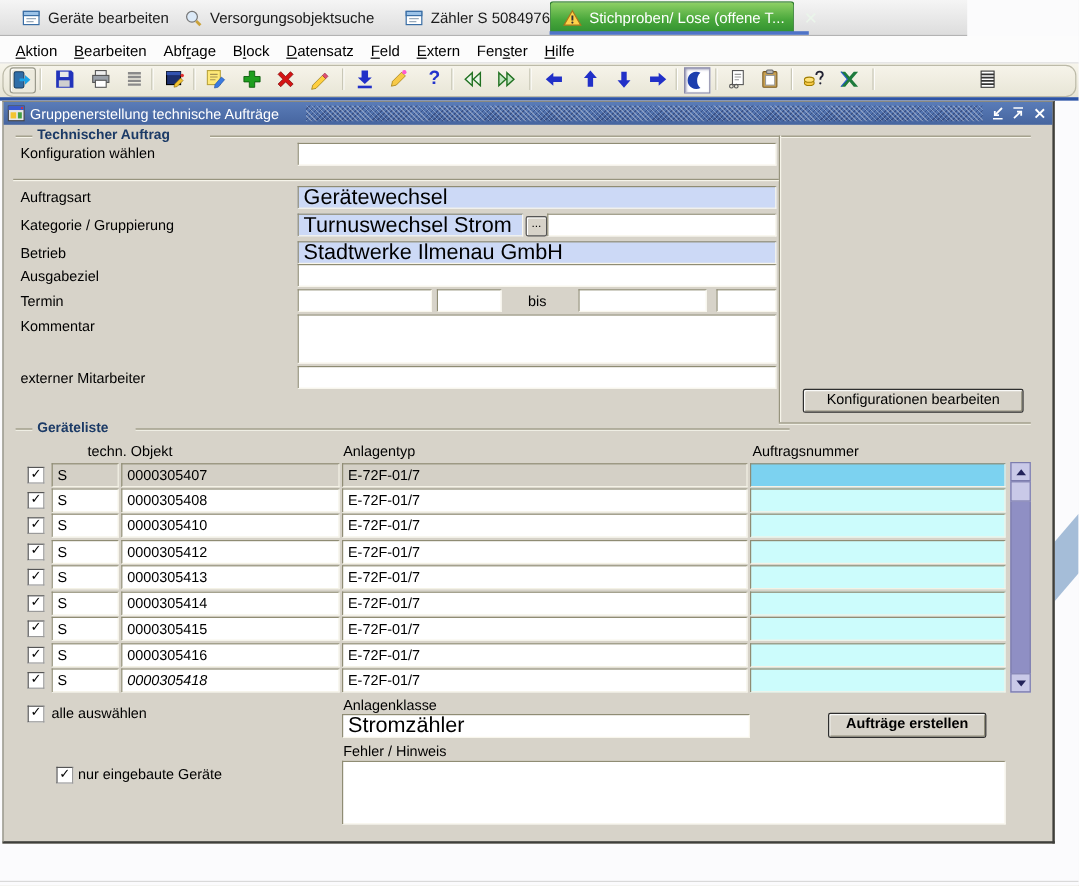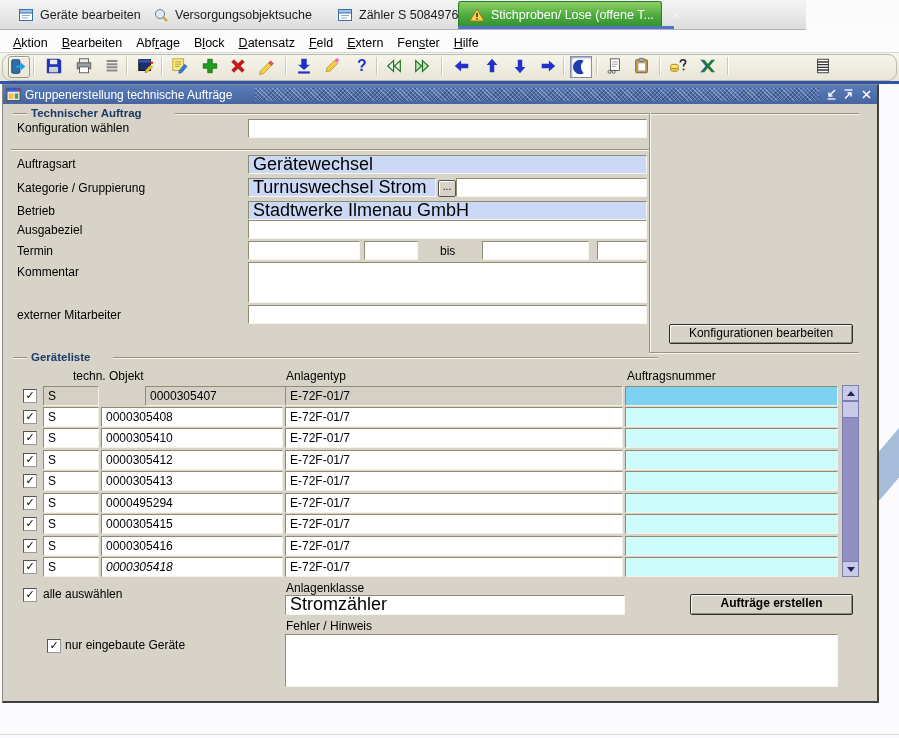--- a/index.html
+++ b/index.html
@@ -375,21 +375,21 @@
         <span class="legend" style="left:28px;top:247px;">Geräteliste</span>
         <div class="hline" style="left:110px;top:253px;width:545px;"></div>
 
         <span class="lbl" style="left:70px;top:265px;">techn. Objekt</span>
         <span class="lbl" style="left:283px;top:265px;">Anlagentyp</span>
         <span class="lbl" style="left:624px;top:265px;">Auftragsnummer</span>
 
         <div class="row-current">
           <span class="cb checked" style="left:20px;top:285px;"></span>
           <div class="cell" style="left:40px;top:282px;width:56px;">S</div>
-          <div class="cell" style="left:98px;top:282px;width:182px;margin-left:44px;">0000305407</div>
+          <div class="cell" style="left:98px;top:282px;width:182px;">0000305407</div>
           <div class="cell" style="left:282px;top:282px;width:338px;">E-72F-01/7</div>
           <div class="cell cyan" style="left:622px;top:282px;width:213px;"></div>
         </div>
         <div>
           <span class="cb checked" style="left:20px;top:306px;"></span>
           <div class="cell" style="left:40px;top:303px;width:56px;">S</div>
           <div class="cell" style="left:98px;top:303px;width:182px;">0000305408</div>
           <div class="cell" style="left:282px;top:303px;width:338px;">E-72F-01/7</div>
           <div class="cell cyan" style="left:622px;top:303px;width:213px;"></div>
         </div>
@@ -410,21 +410,21 @@
         <div>
           <span class="cb checked" style="left:20px;top:370px;"></span>
           <div class="cell" style="left:40px;top:367px;width:56px;">S</div>
           <div class="cell" style="left:98px;top:367px;width:182px;">0000305413</div>
           <div class="cell" style="left:282px;top:367px;width:338px;">E-72F-01/7</div>
           <div class="cell cyan" style="left:622px;top:367px;width:213px;"></div>
         </div>
         <div>
           <span class="cb checked" style="left:20px;top:392px;"></span>
           <div class="cell" style="left:40px;top:389px;width:56px;">S</div>
-          <div class="cell" style="left:98px;top:389px;width:182px;">0000495294</div>
+          <div class="cell" style="left:98px;top:389px;width:182px;">0000305414</div>
           <div class="cell" style="left:282px;top:389px;width:338px;">E-72F-01/7</div>
           <div class="cell cyan" style="left:622px;top:389px;width:213px;"></div>
         </div>
         <div>
           <span class="cb checked" style="left:20px;top:413px;"></span>
           <div class="cell" style="left:40px;top:410px;width:56px;">S</div>
           <div class="cell" style="left:98px;top:410px;width:182px;">0000305415</div>
           <div class="cell" style="left:282px;top:410px;width:338px;">E-72F-01/7</div>
           <div class="cell cyan" style="left:622px;top:410px;width:213px;"></div>
         </div>
@@ -450,21 +450,21 @@
         <div class="sb-thumb" style="top:297px;"></div>
         <div class="sb-btn" style="top:457px;">
             <span class="tri down"></span>
           </div>
 
         <span class="cb checked" style="left:20px;top:484px;"></span>
         <span class="lbl" style="left:40px;top:483px;">alle auswählen</span>
 
         <span class="lbl" style="left:283px;top:477px;">Anlagenklasse</span>
         <div class="field" style="left:282px;top:491px;width:340px;height:20px;">Stromzähler</div>
-        <div class="btn bold" style="left:687px;top:490px;width:163px;height:21px;">Aufträge erstellen</div>
+        <div class="btn bold" style="left:687px;top:490px;width:132px;height:21px;">Aufträge erstellen</div>
 
         <span class="lbl" style="left:283px;top:515px;">Fehler / Hinweis</span>
         <span class="cb checked" style="left:44px;top:535px;"></span>
         <span class="lbl" style="left:62px;top:534px;">nur eingebaute Geräte</span>
         <div class="field" style="left:282px;top:530px;width:553px;height:53px;"></div>
       </div>
     </div>
   </div>
 </div>
 

